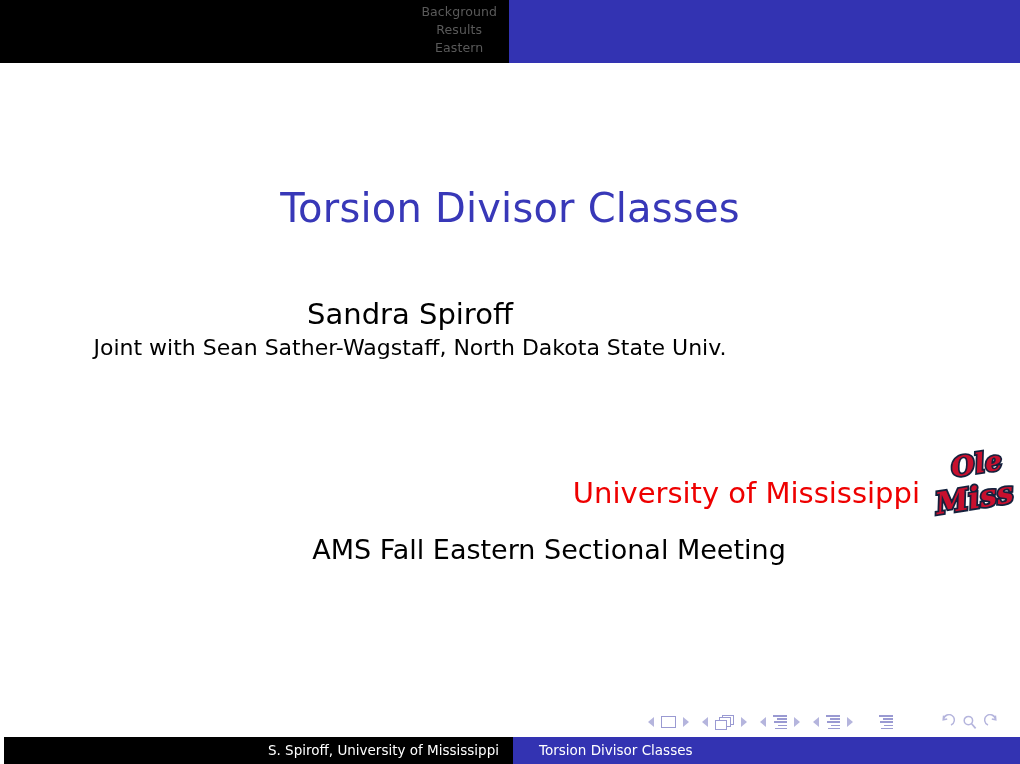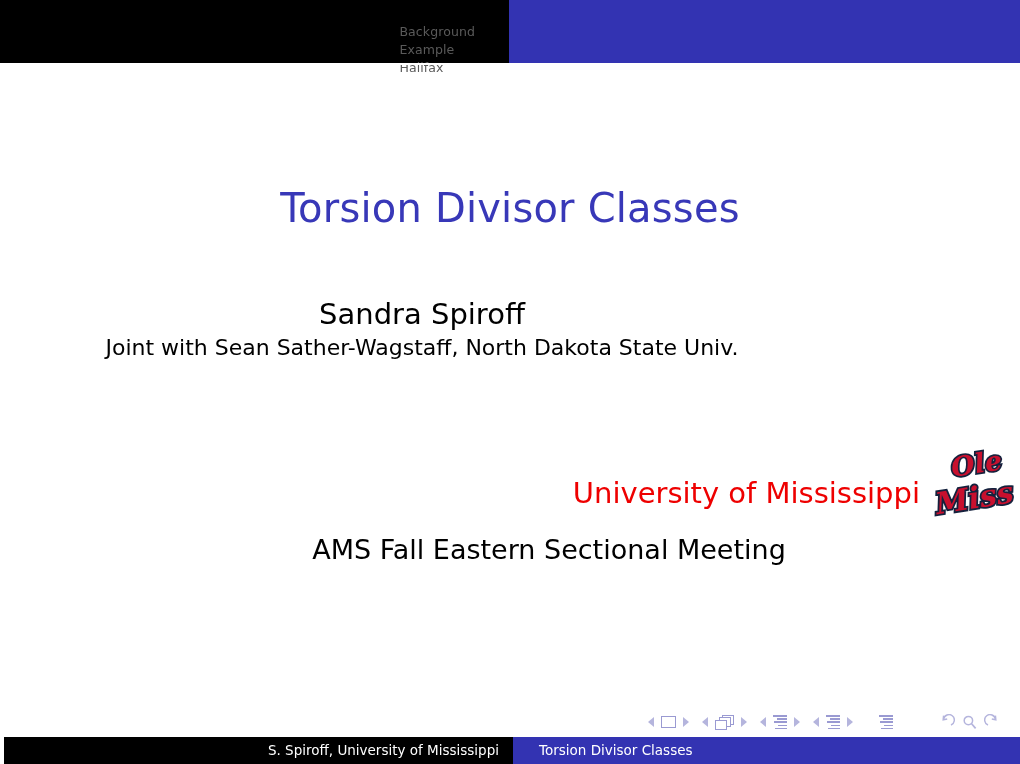--- a/index.html
+++ b/index.html
@@ -30,25 +30,24 @@
     background: #000000;
     position: relative;
   }
   .headline-right {
     width: 511px;
     height: 63px;
     background: #3333b2;
   }
   .nav-sections {
     position: absolute;
-    right: 34px;
+    right: 12px;
     top: 3px;
-    text-align: left;
+    text-align: center;
     line-height: 1.45;
-    margin-top: 20px;
   }
   .nav-section-item {
     display: block;
     font-size: 12.5px;
     color: #5a5a5a;
     letter-spacing: 0.1px;
     font-family: "DejaVu Sans", "Liberation Sans", sans-serif;
   }
   .headline-rule {
     position: absolute;
@@ -80,21 +79,20 @@
     font-weight: normal;
   }
 
   .author-block {
     position: absolute;
     top: 232px;
     left: 0;
     width: 820px;
     text-align: center;
     color: #000000;
-    margin-left: 12px;
   }
   .author-name {
     font-size: 29px;
     line-height: 1.32;
     font-family: "DejaVu Sans", "Liberation Sans", sans-serif;
   }
   .author-joint {
     font-size: 22px;
     line-height: 1.32;
     font-family: "DejaVu Sans", "Liberation Sans", sans-serif;
@@ -264,22 +262,22 @@
     background: #ffffff;
   }
 </style>
 </head>
 <body>
 
 <div class="headline">
   <div class="headline-left">
     <div class="nav-sections">
       <span class="nav-section-item">Background</span>
-      <span class="nav-section-item">Example</span>
-      <span class="nav-section-item">Halifax</span>
+      <span class="nav-section-item">Results</span>
+      <span class="nav-section-item">Eastern</span>
     </div>
   </div>
   <div class="headline-right"></div>
 </div>
 <div class="headline-rule"></div>
 
 <div class="slide-body">
 
   <div class="title-main">Torsion Divisor Classes</div>
 

